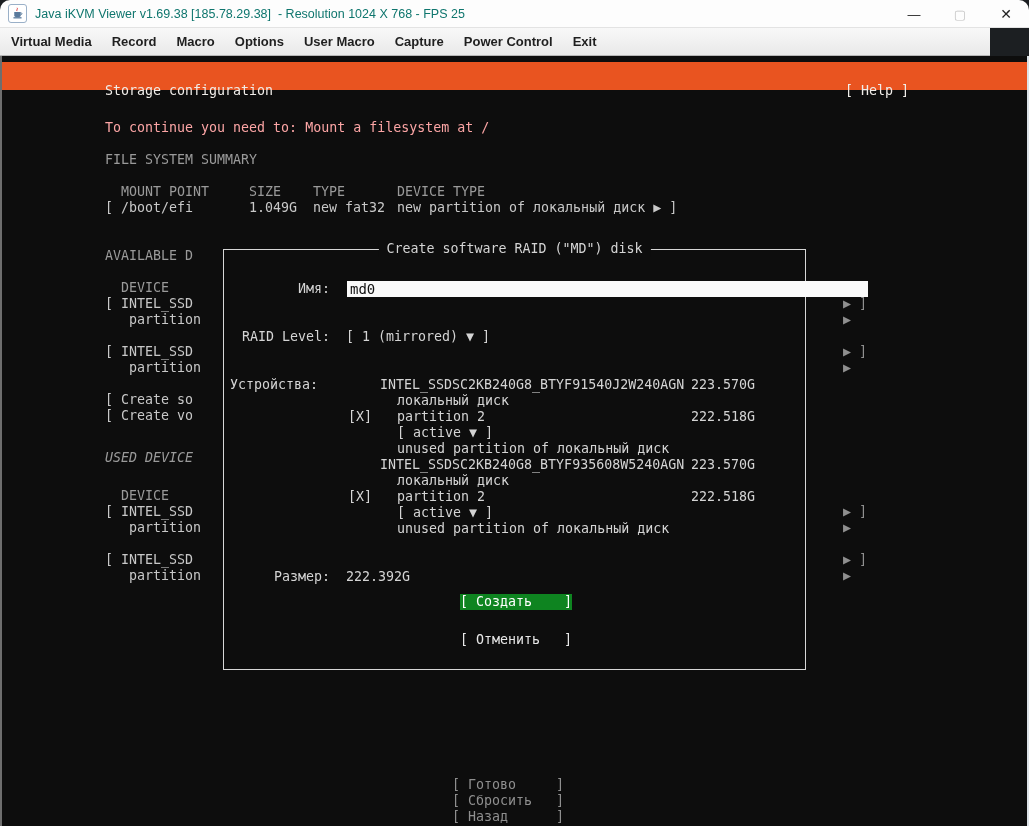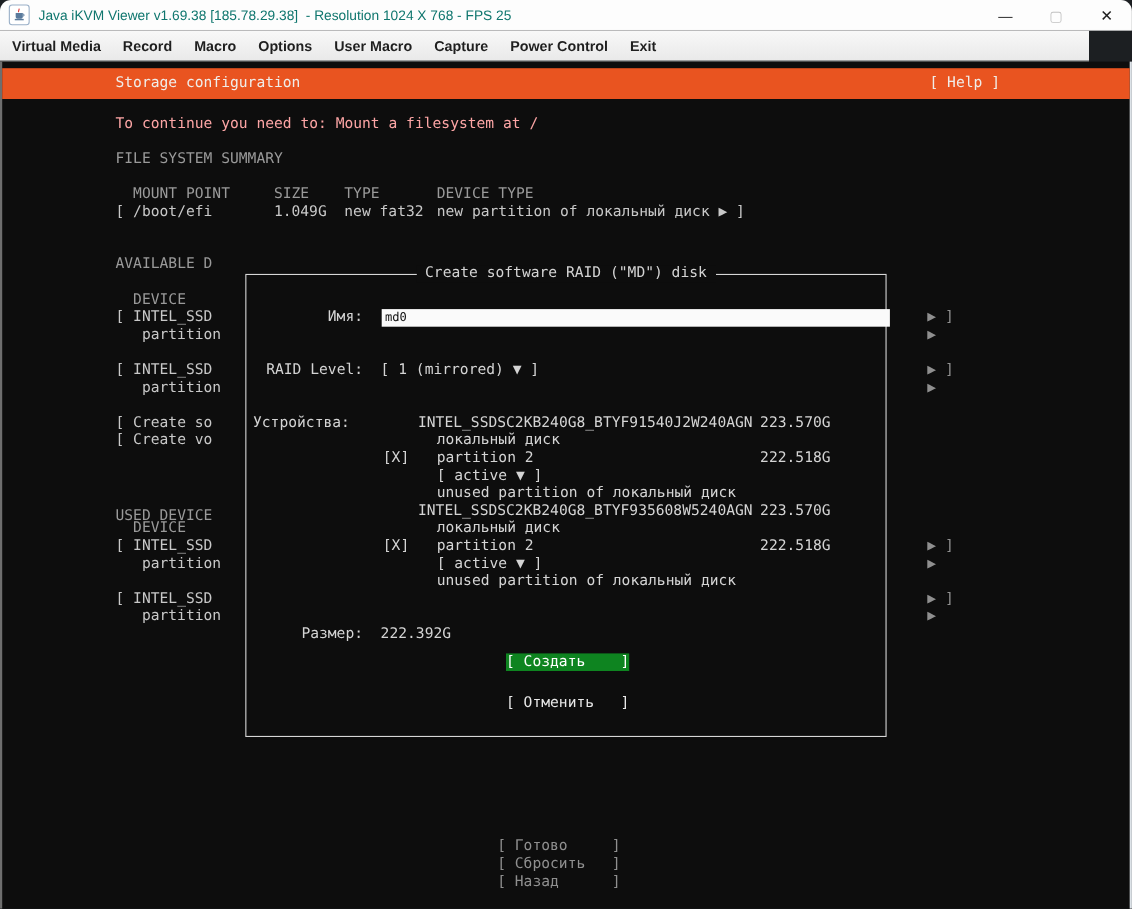--- a/index.html
+++ b/index.html
@@ -28,39 +28,39 @@
              display:flex; align-items:center; }
   .menu-item { font-size:13px; font-weight:700; color:#1f1f1f; padding:0 10px;
                height:28px; line-height:28px; }
   .menu-item:first-child { margin-left:1px; }
 
   
   .screen { position:absolute; left:0; top:56px; width:1029px; height:770px;
             background:#0d0d0d; border-left:2px solid #6e6e6e;
             border-right:2px solid #dde3e8; }
   .tl { position:absolute; font-family:"DejaVu Sans Mono","Liberation Mono",monospace;
-        font-size:13.3px; line-height:16px; color:#c8c8c8; white-space:pre; }
+        font-size:13.3px; line-height:16px; color:#c8c8c8; white-space:pre;margin-top:15px; }
   .head { color:#9a9a9a; }
   .dim  { color:#6f6f6f; }
   .mid  { color:#8f8f8f; }
 
   .header-bar { position:absolute; left:0; top:6px; width:1025px; height:28px; }
   .header-bar .bar-bg { position:absolute; inset:0; }
   .header-bar .tl { top:6px; }
 
   
   .dialog { position:absolute; left:221px; top:193px; width:583px; height:421px;
             background:#0d0d0d; border:1px solid #d6d6d6; }
   .dialog-title { position:absolute; top:-9px; left:50%; transform:translateX(-50%);
                   background:#0d0d0d; padding:0 8px; color:#e8e8e8; }
   .dt { position:absolute; font-family:"DejaVu Sans Mono","Liberation Mono",monospace;
         font-size:13.3px; line-height:16px; color:#d4d4d4; white-space:pre; }
-  .input-field { position:absolute; left:123px; top:31px; width:462px; height:16px;
+  .input-field { position:absolute; left:123px; top:31px; width:521px; height:16px;
                  background:#fafafa; color:#111; font-family:"DejaVu Sans Mono","Liberation Mono",monospace;
-                 font-size:11px; line-height:16px; padding-left:3px; white-space:pre; }
+                 font-size:14px; line-height:16px; padding-left:3px; white-space:pre; }
   .btn-green { background:#0e8420; color:#ffffff; }
   .btn-plain { color:#e8e8e8; }
 </style>
 </head>
 <body>
 
 <div class="window">
 
   <div class="titlebar">
     <div class="java-icon">
@@ -117,21 +117,21 @@
 
     <div class="tl head" style="left:103px; top:177px;">AVAILABLE D</div>
     <div class="tl head" style="left:119px; top:209px;">DEVICE</div>
     <div class="tl" style="left:103px; top:225px;">[ INTEL_SSD</div>
     <div class="tl" style="left:127px; top:241px;">partition</div>
     <div class="tl" style="left:103px; top:273px;">[ INTEL_SSD</div>
     <div class="tl" style="left:127px; top:289px;">partition</div>
     <div class="tl" style="left:103px; top:321px;">[ Create so</div>
     <div class="tl" style="left:103px; top:337px;">[ Create vo</div>
 
-    <div class="tl head" style="left:103px; top:406px;">USED DEVICE</div>
+    <div class="tl head" style="left:103px; top:379px;font-style:italic;">USED DEVICE</div>
     <div class="tl head" style="left:119px; top:417px;">DEVICE</div>
     <div class="tl" style="left:103px; top:433px;">[ INTEL_SSD</div>
     <div class="tl" style="left:127px; top:449px;">partition</div>
     <div class="tl" style="left:103px; top:481px;">[ INTEL_SSD</div>
     <div class="tl" style="left:127px; top:497px;">partition</div>
 
     <div class="tl mid" style="left:841px; top:225px;">▶ ]</div>
     <div class="tl mid" style="left:841px; top:241px;">▶</div>
     <div class="tl mid" style="left:841px; top:273px;">▶ ]</div>
     <div class="tl mid" style="left:841px; top:289px;">▶</div>

